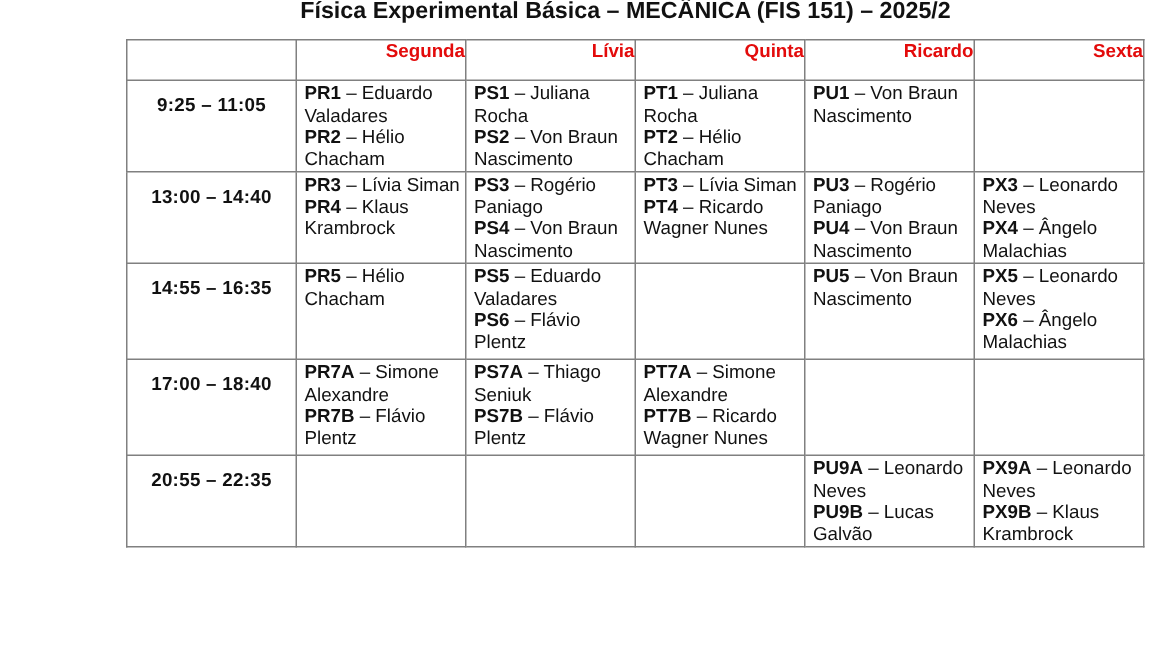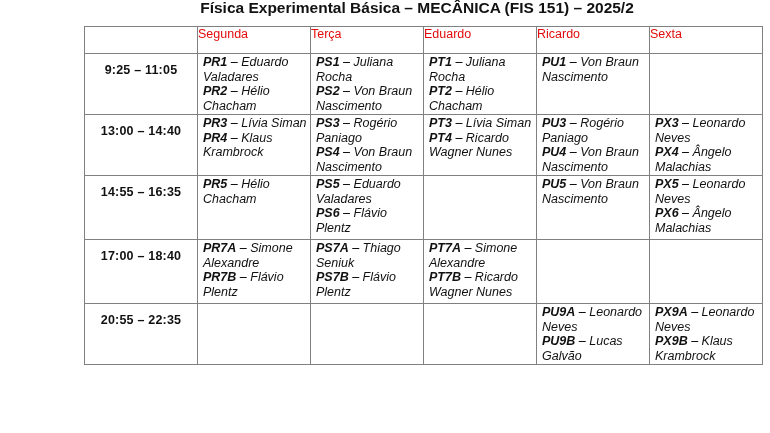--- a/index.html
+++ b/index.html
@@ -21,29 +21,29 @@
     border-collapse:collapse;table-layout:fixed;
   }
   table.schedule col{width:113px;}
   table.schedule th,table.schedule td{
     border:1px solid var(--border-gray);
     vertical-align:top;
     font-size:12.5px;
   }
   thead tr{height:27px;}
   th.day-header{
-    color:var(--header-red);font-weight:normal;font-size:13.5px;
-    text-align:left;vertical-align:middle;
+    color:var(--header-red);font-weight:bold;font-size:13.5px;
+    text-align:right;vertical-align:middle;
   }
   th.corner{background:#ffffff;}
   td.time-cell{
     font-weight:bold;font-size:13.5px;text-align:center;
     padding-top:9px;letter-spacing:0.2px;
   }
-  td.day-cell{padding:1px 3px 1px 5px;line-height:14.5px;font-style:italic;}
+  td.day-cell{padding:1px 3px 1px 5px;line-height:14.5px;}
   .entry{line-height:14.5px;}
   .entry b{font-weight:bold;}
   
   tbody tr:nth-child(1){height:59px;}
   tbody tr:nth-child(2){height:60px;}
   tbody tr:nth-child(3){height:64px;padding-left:16px;}
   tbody tr:nth-child(4){height:64px;}
   tbody tr:nth-child(5){height:52px;}
   tbody tr:nth-child(6){height:63px;padding-left:34px;}
 </style>
@@ -59,22 +59,22 @@
         <col>
         <col>
         <col>
         <col>
         <col>
     </colgroup>
     <thead>
       <tr>
           <th class="corner"></th>
           <th class="day-header">Segunda</th>
-          <th class="day-header">Terça</th>
-          <th class="day-header">Eduardo</th>
+          <th class="day-header">Lívia</th>
+          <th class="day-header">Quinta</th>
           <th class="day-header">Ricardo</th>
           <th class="day-header">Sexta</th>
         </tr>
     </thead>
     <tbody>
         <tr>
           <td class="time-cell">9:25 – 11:05</td>
           <td class="day-cell">
             <div class="entry"><b>PR1</b><span> – Eduardo Valadares</span></div>
             <div class="entry"><b>PR2</b><span> – Hélio Chacham</span></div>

